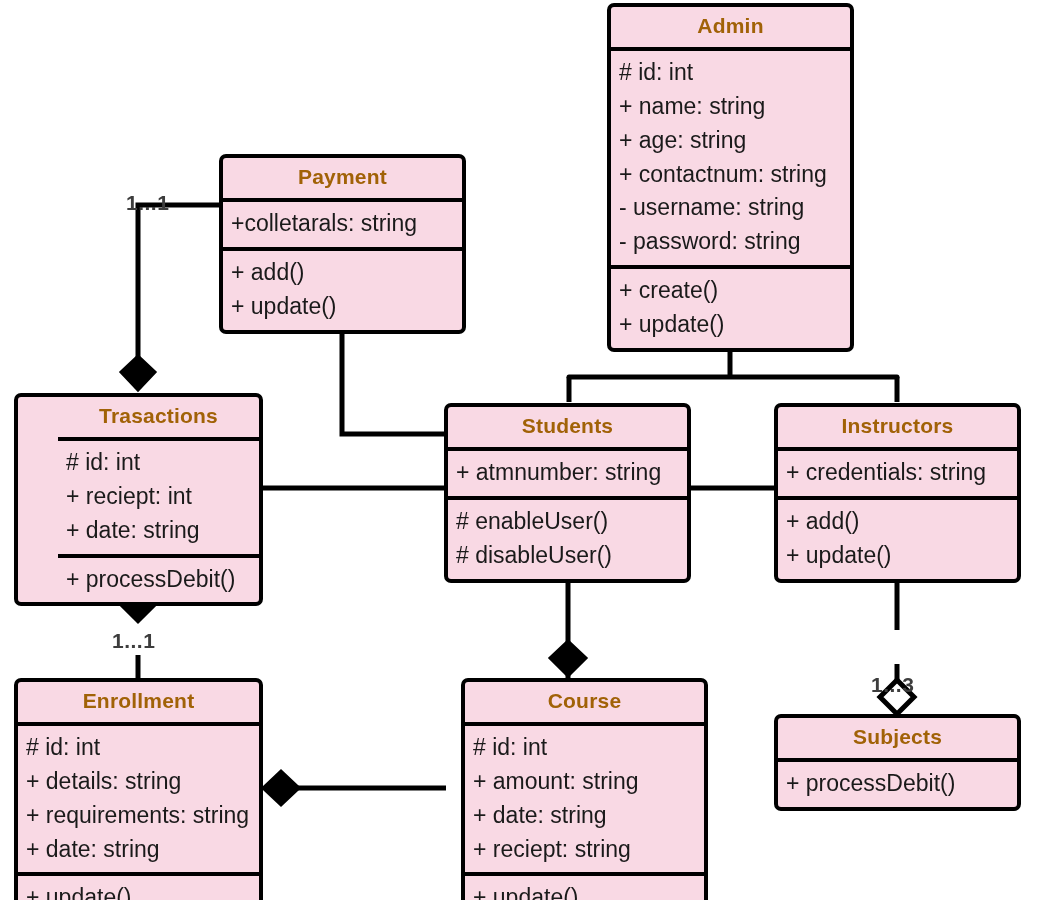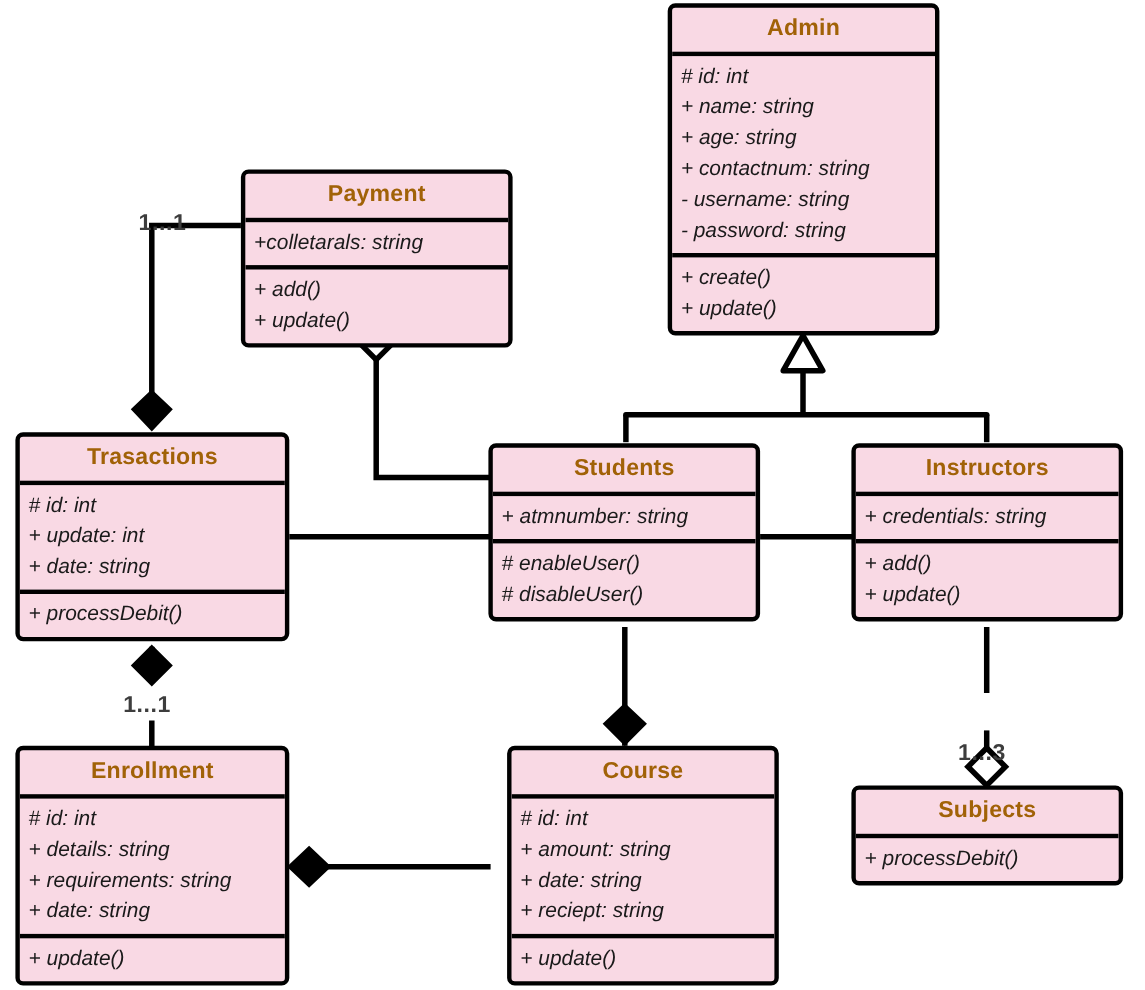--- a/index.html
+++ b/index.html
@@ -44,25 +44,24 @@
     color: #a16207;
     padding: 7px 6px 9px 6px;
     line-height: 1.15;
     letter-spacing: 0.2px;
   }
   .compartment {
     border-top: 4px solid #000000;
     padding: 5px 8px 6px 8px;
   }
   .member {
-    font-size: 19px;
+    font-size: 23px;
     color: #1a1a1a;
     line-height: 1.47;
     white-space: nowrap;
-    font-style: italic;
   }
   .mult-label {
     position: absolute;
     font-size: 21px;
     font-weight: bold;
     color: #3d3d3d;
     letter-spacing: 0.5px;
     z-index: 6;
     background: transparent;
   }
@@ -143,25 +142,25 @@
     <div class="class-name">Payment</div>
     <div class="compartment">
       <div class="member">+colletarals: string</div>
     </div>
     <div class="compartment">
       <div class="member">+ add()</div>
       <div class="member">+ update()</div>
     </div>
   </div>
 
-  <div class="uml-class" style="left:14px; top:393px; width:249px;">
+  <div class="uml-class" style="left:14px; top:393px; width:249px;padding-left:40px;">
     <div class="class-name">Trasactions</div>
     <div class="compartment">
       <div class="member"># id: int</div>
-      <div class="member">+ update: int</div>
+      <div class="member">+ reciept: int</div>
       <div class="member">+ date: string</div>
     </div>
     <div class="compartment">
       <div class="member">+ processDebit()</div>
     </div>
   </div>
 
   <div class="uml-class" style="left:444px; top:403px; width:247px;">
     <div class="class-name">Students</div>
     <div class="compartment">

